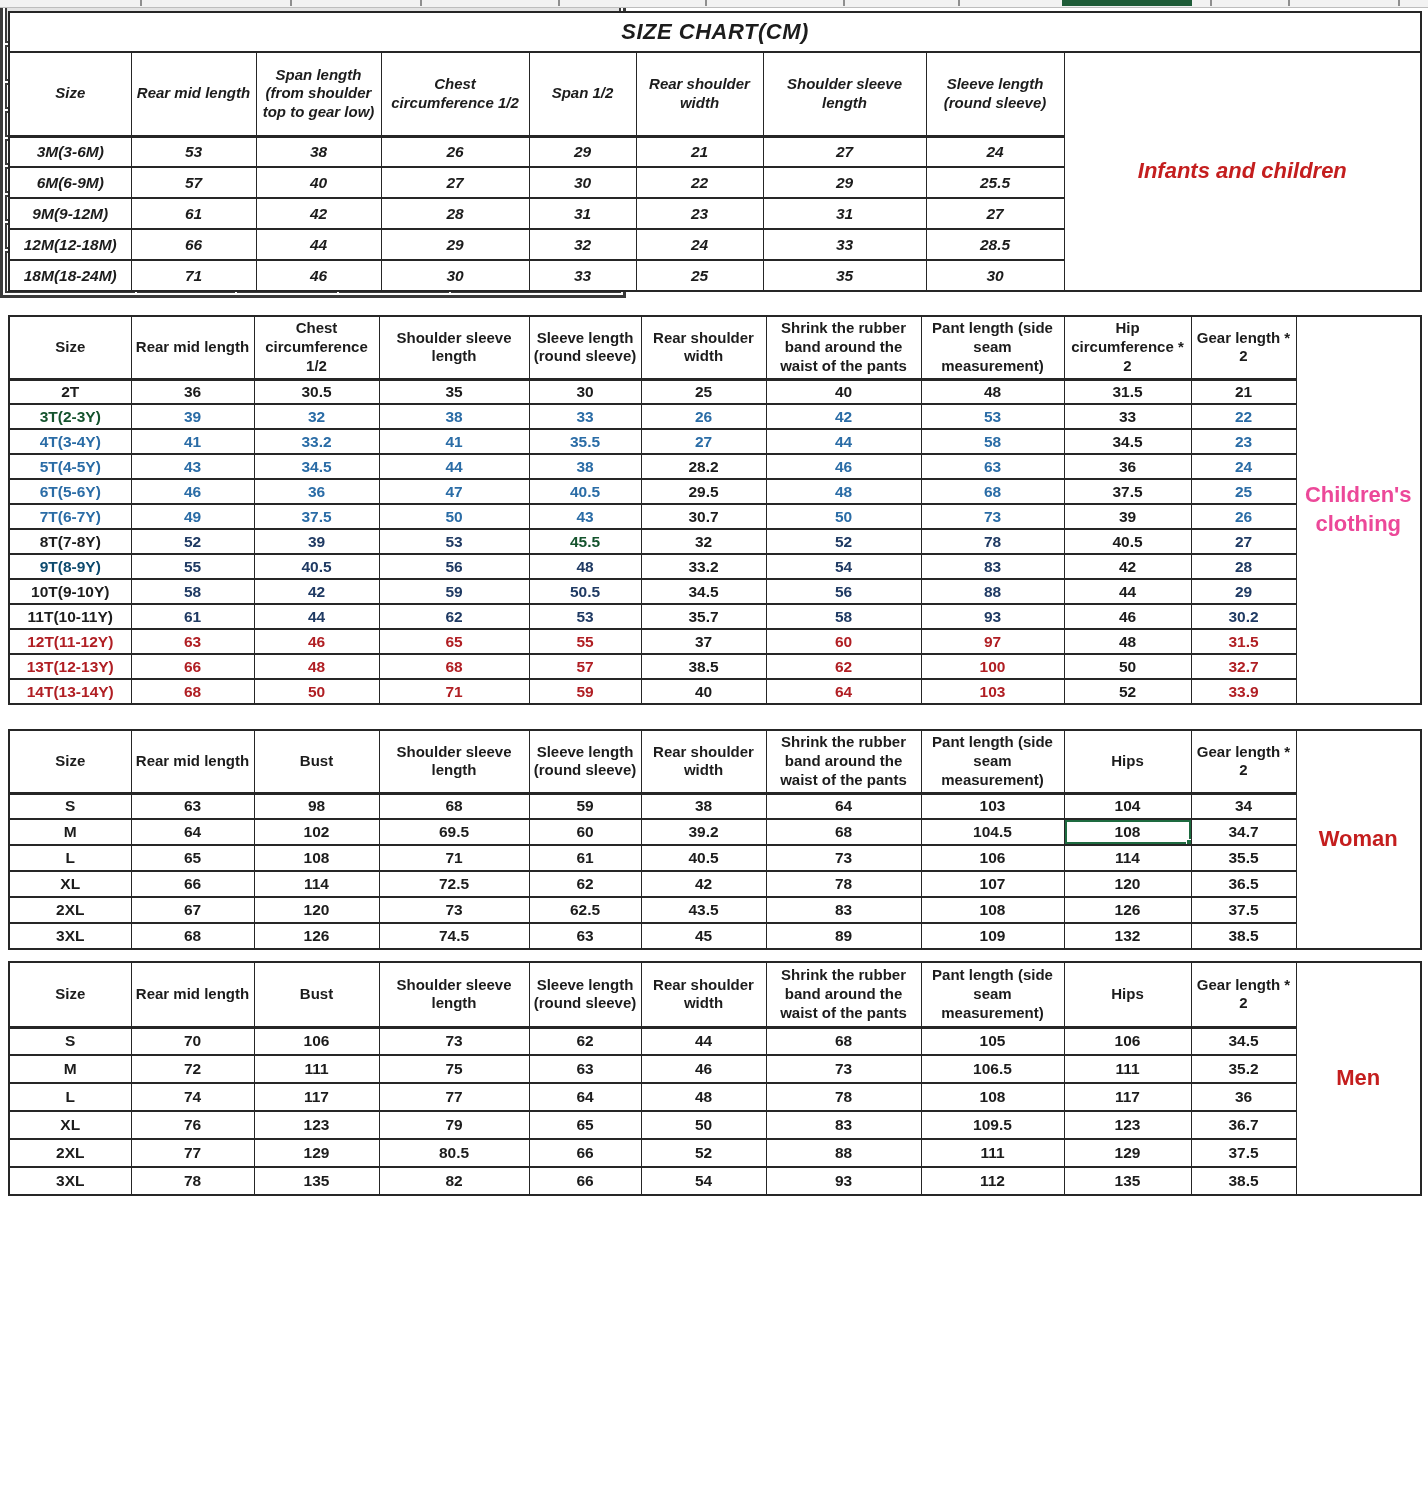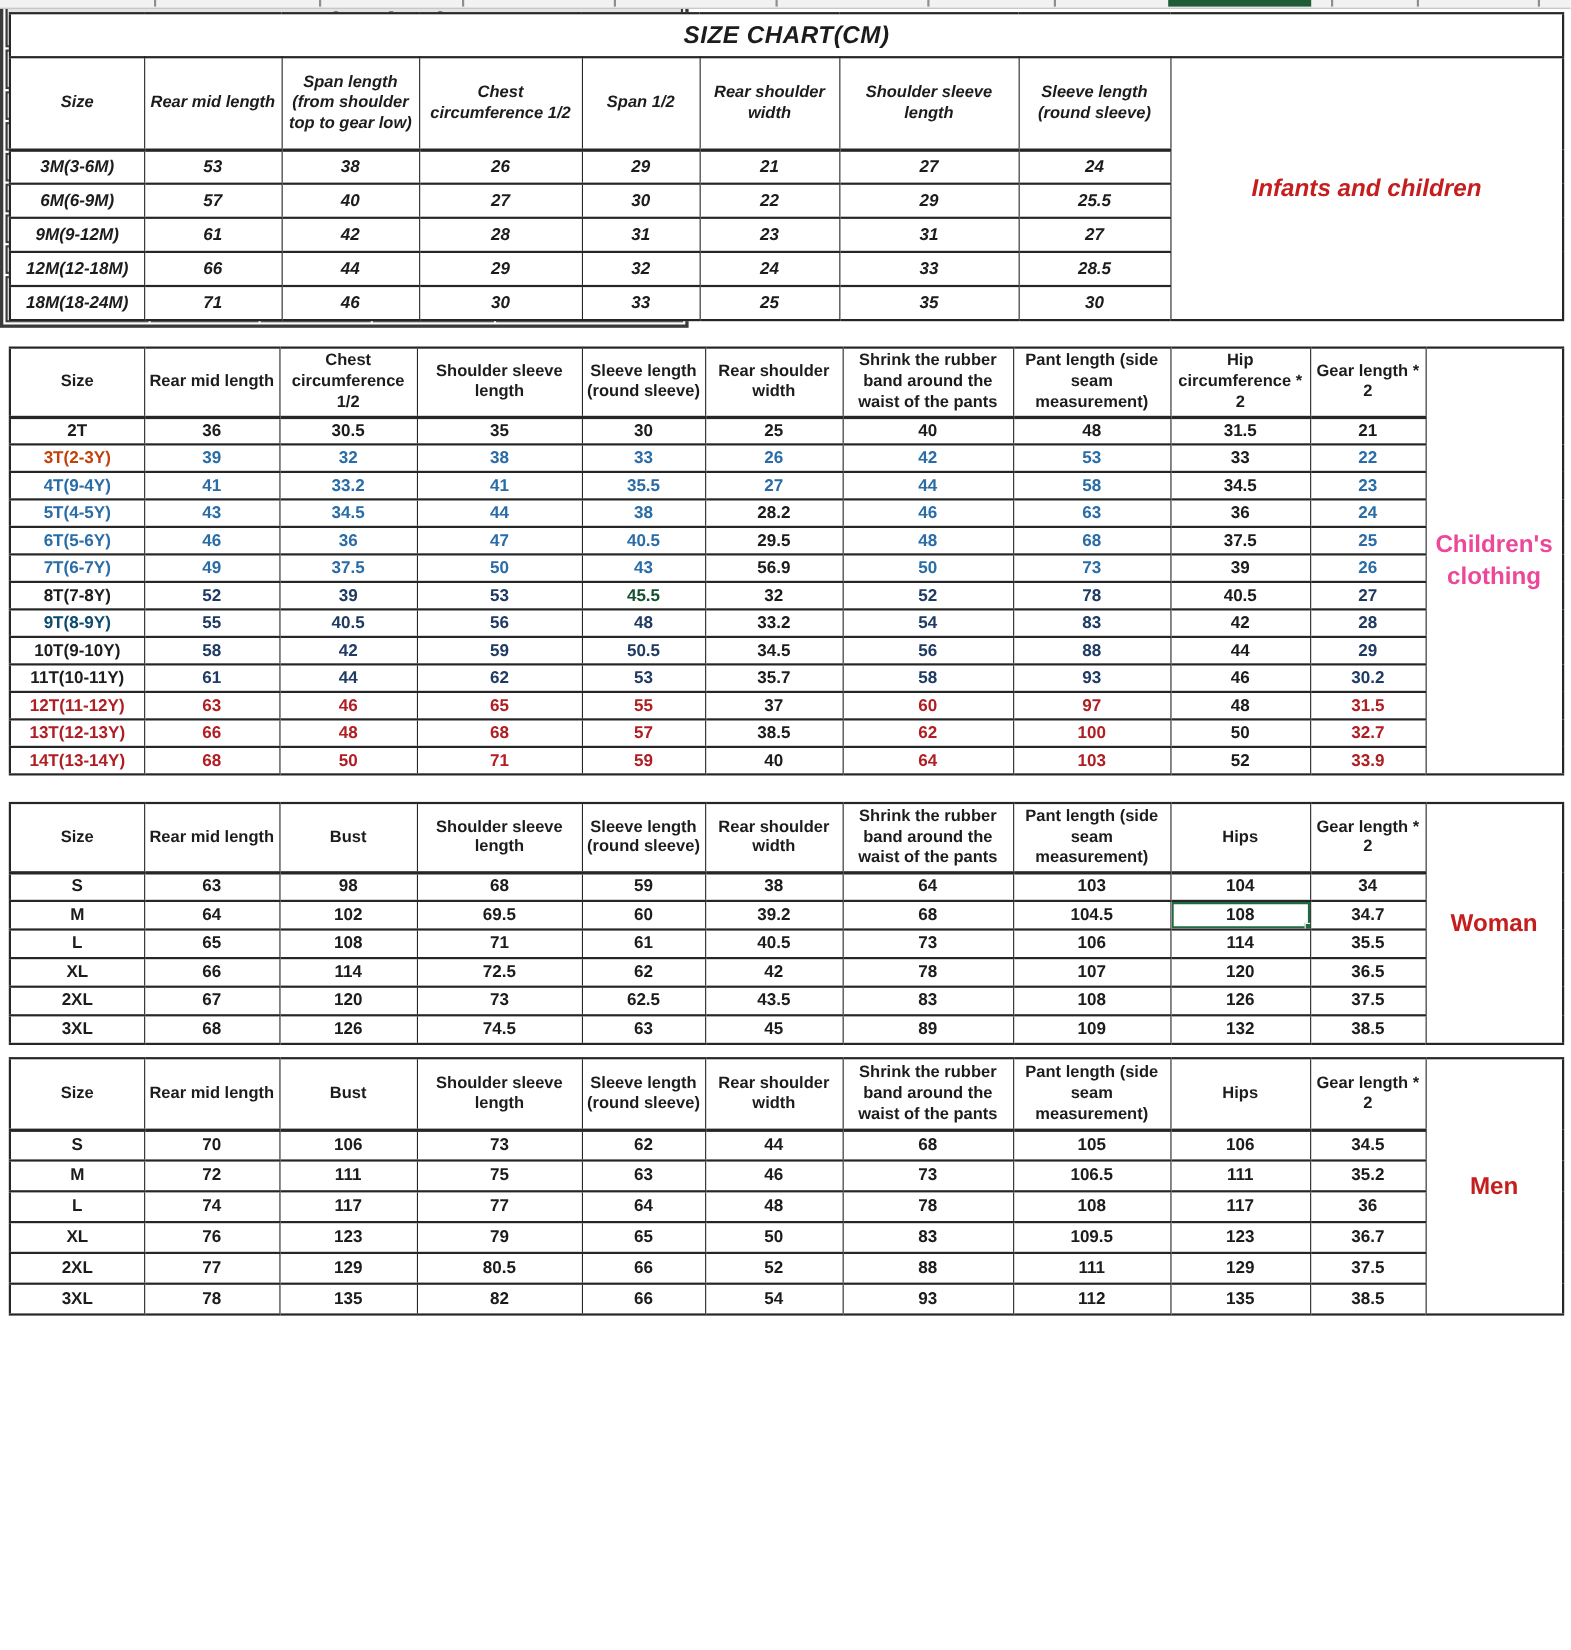--- a/index.html
+++ b/index.html
@@ -190,33 +190,33 @@
           <td style="color: rgb(28, 28, 28);">30.5</td>
           <td style="color: rgb(28, 28, 28);">35</td>
           <td style="color: rgb(28, 28, 28);">30</td>
           <td style="color: rgb(28, 28, 28);">25</td>
           <td style="color: rgb(28, 28, 28);">40</td>
           <td style="color: rgb(28, 28, 28);">48</td>
           <td style="color: rgb(28, 28, 28);">31.5</td>
           <td style="color: rgb(28, 28, 28);">21</td>
         </tr>
         <tr class="data-row">
-          <td style="color: #c2410c;">3T(2-3Y)</td>
+          <td style="color: #14532d;">3T(2-3Y)</td>
           <td style="color: rgb(42, 108, 166);">39</td>
           <td style="color: rgb(42, 108, 166);">32</td>
           <td style="color: rgb(42, 108, 166);">38</td>
           <td style="color: rgb(42, 108, 166);">33</td>
           <td style="color: rgb(42, 108, 166);">26</td>
           <td style="color: rgb(42, 108, 166);">42</td>
           <td style="color: rgb(42, 108, 166);">53</td>
           <td style="color: rgb(28, 28, 28);">33</td>
           <td style="color: rgb(42, 108, 166);">22</td>
         </tr>
         <tr class="data-row">
-          <td style="color: rgb(42, 108, 166);">4T(9-4Y)</td>
+          <td style="color: rgb(42, 108, 166);">4T(3-4Y)</td>
           <td style="color: rgb(42, 108, 166);">41</td>
           <td style="color: rgb(42, 108, 166);">33.2</td>
           <td style="color: rgb(42, 108, 166);">41</td>
           <td style="color: rgb(42, 108, 166);">35.5</td>
           <td style="color: rgb(42, 108, 166);">27</td>
           <td style="color: rgb(42, 108, 166);">44</td>
           <td style="color: rgb(42, 108, 166);">58</td>
           <td style="color: rgb(28, 28, 28);">34.5</td>
           <td style="color: rgb(42, 108, 166);">23</td>
         </tr>
@@ -243,21 +243,21 @@
           <td style="color: rgb(42, 108, 166);">68</td>
           <td style="color: rgb(28, 28, 28);">37.5</td>
           <td style="color: rgb(42, 108, 166);">25</td>
         </tr>
         <tr class="data-row">
           <td style="color: rgb(42, 108, 166);">7T(6-7Y)</td>
           <td style="color: rgb(42, 108, 166);">49</td>
           <td style="color: rgb(42, 108, 166);">37.5</td>
           <td style="color: rgb(42, 108, 166);">50</td>
           <td style="color: rgb(42, 108, 166);">43</td>
-          <td style="color: rgb(28, 28, 28);">56.9</td>
+          <td style="color: rgb(28, 28, 28);">30.7</td>
           <td style="color: rgb(42, 108, 166);">50</td>
           <td style="color: rgb(42, 108, 166);">73</td>
           <td style="color: rgb(28, 28, 28);">39</td>
           <td style="color: rgb(42, 108, 166);">26</td>
         </tr>
         <tr class="data-row">
           <td style="color: rgb(28, 28, 28);">8T(7-8Y)</td>
           <td style="color: rgb(31, 58, 99);">52</td>
           <td style="color: rgb(31, 58, 99);">39</td>
           <td style="color: rgb(31, 58, 99);">53</td>

